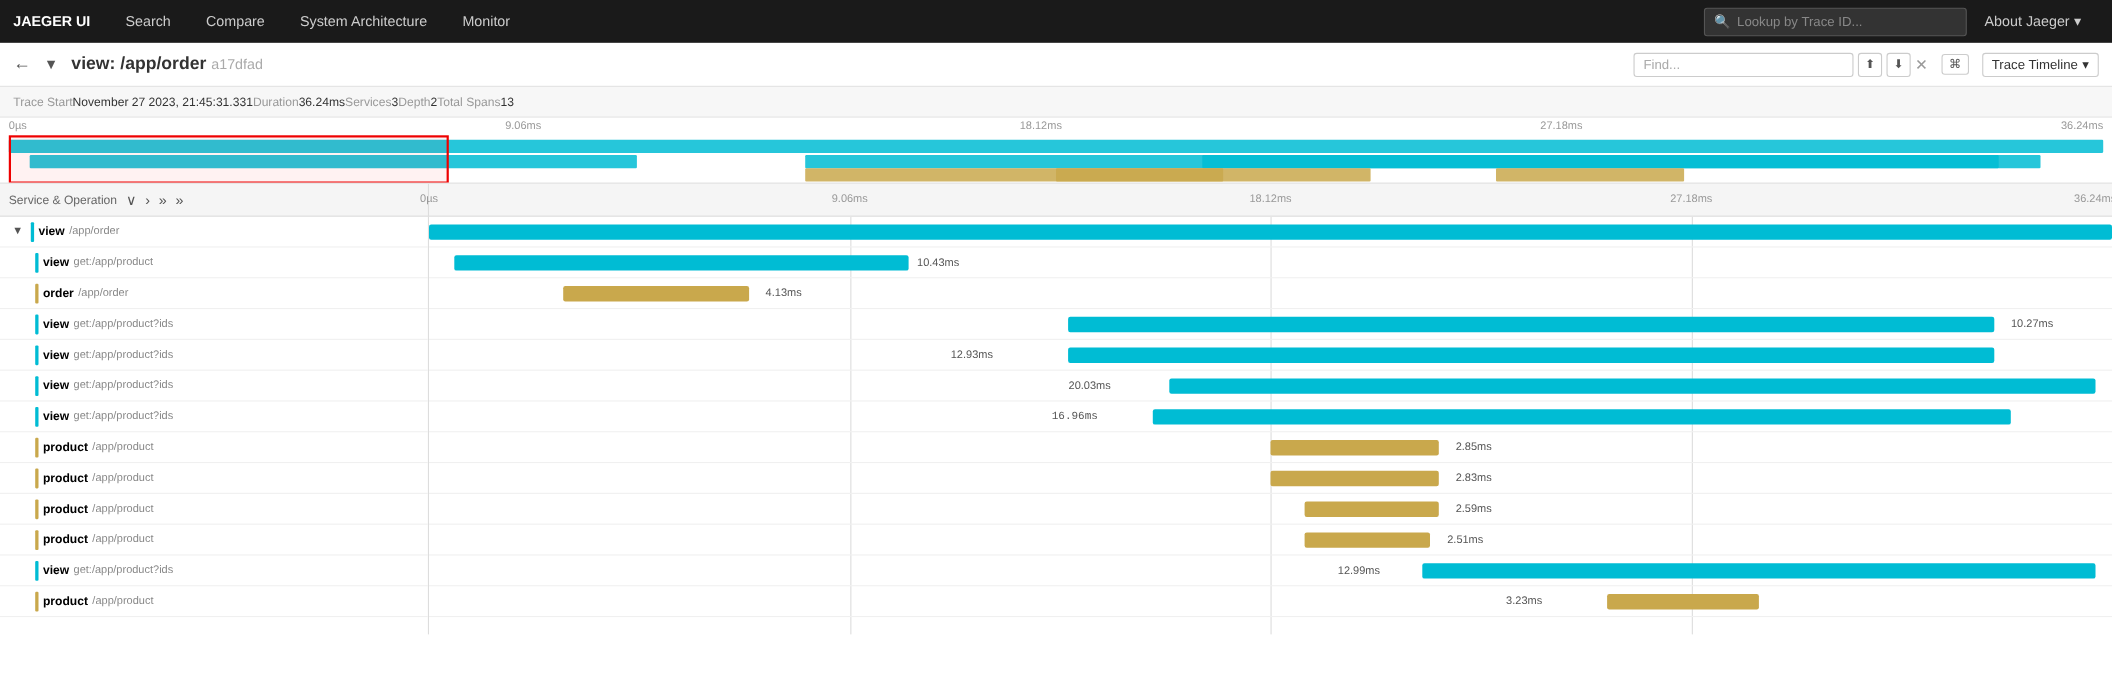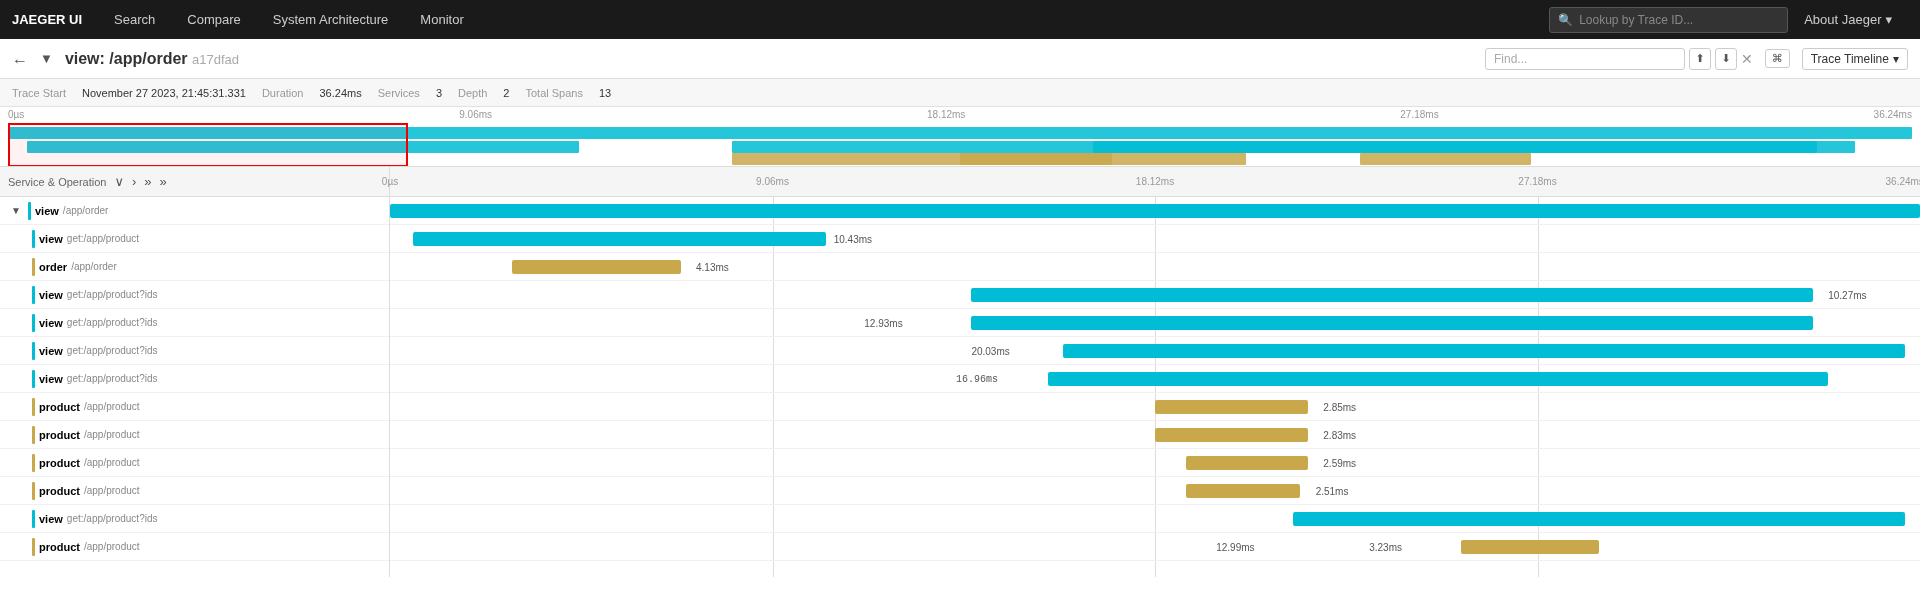--- a/index.html
+++ b/index.html
@@ -122,21 +122,20 @@
       display: flex; align-items: center; gap: 4px;
     }
 
     
     #trace-info {
       background: #f7f7f7;
       border-bottom: 1px solid #e0e0e0;
       padding: 4px 12px;
       display: flex;
       align-items: center;
-      gap: 16px;
       font-size: 11px;
       color: #666;
       height: 28px;
     }
     .info-label { color: #999; }
     .info-value { color: #333; font-weight: 500; }
 
     
     #mini-timeline {
       background: #fff;
@@ -541,21 +540,21 @@
       <div class="gantt-bar color-tan" style="left:52%;width:8%;"></div>
       <span class="gantt-label" style="left:61%;">2.59ms</span>
     </div>
 
     <div class="gantt-row">
       <div class="gantt-bar color-tan" style="left:52%;width:7.5%;"></div>
       <span class="gantt-label" style="left:60.5%;">2.51ms</span>
     </div>
 
     <div class="gantt-row">
-      <span class="gantt-label" style="left:54%;margin-top:28px;">12.99ms</span>
+      <span class="gantt-label" style="left:54%;">12.99ms</span>
       <div class="gantt-bar color-teal" style="left:59%;width:40%;"></div>
     </div>
 
     <div class="gantt-row">
       <span class="gantt-label" style="left:64%;text-align:right;">3.23ms</span>
       <div class="gantt-bar color-tan" style="left:70%;width:9%;"></div>
     </div>
 
   </div>
 </div>

